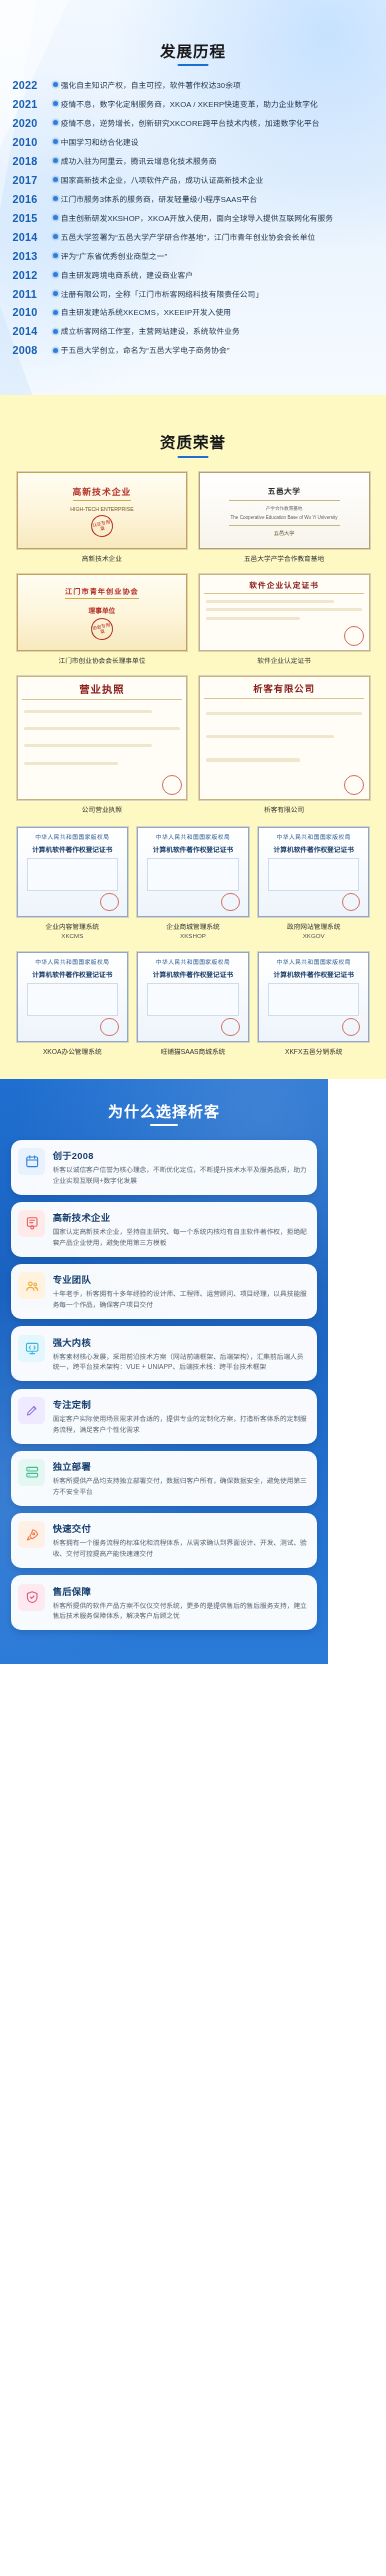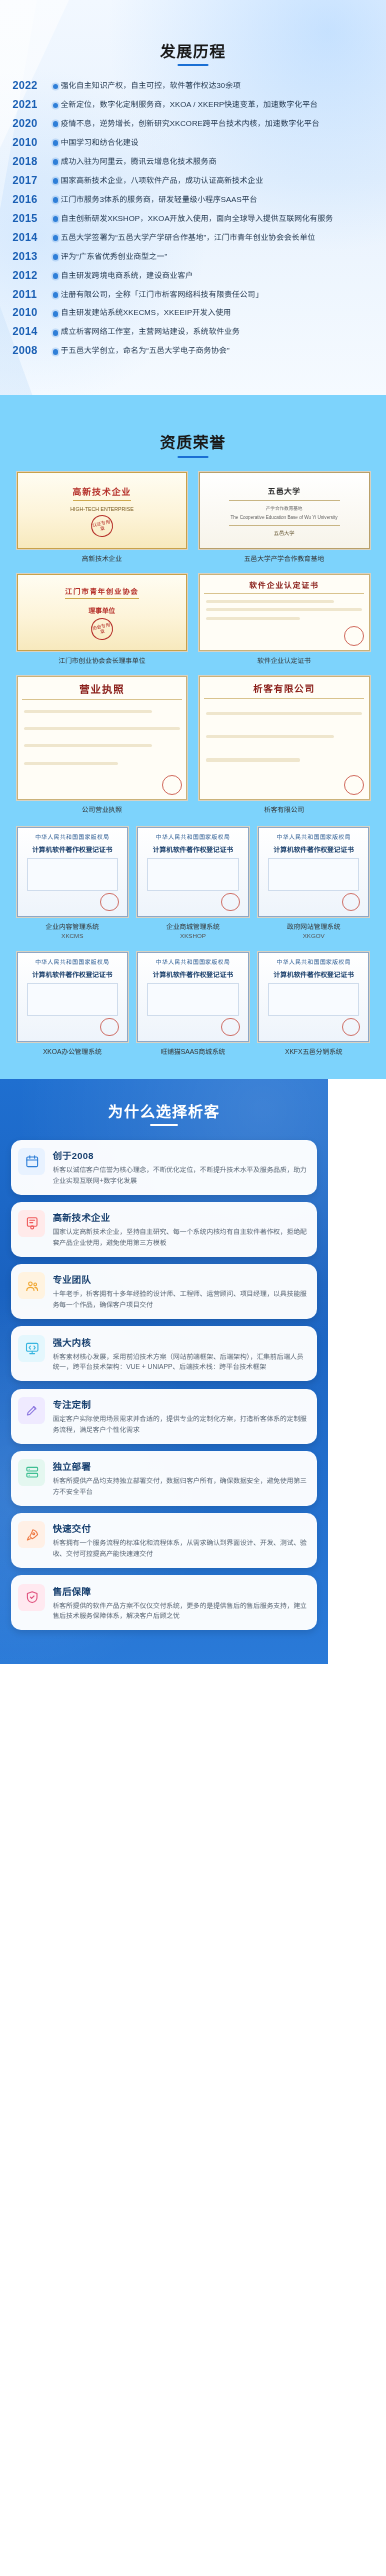--- a/index.html
+++ b/index.html
@@ -46,21 +46,21 @@
     position: absolute;
     left: 50%; transform: translateX(-50%);
     bottom: 0;
     width: 31px; height: 2.1px;
     background: #1a6fd4;
     border-radius: 1px;
   }
   .timeline { position: relative; z-index: 3; padding: 0 12.4px; }
   .tl-row {
     display: flex;
-    align-items: center;
+    align-items: flex-start;
     margin-bottom: 7.2px;
   }
   .tl-year {
     flex: 0 0 38px;
     font-size: 10.8px;
     font-weight: bold;
     color: #1a5fb4;
     line-height: 11.3px;
     padding-top: 0.5px;
     text-align: left;
@@ -83,21 +83,21 @@
     font-size: 7.7px;
     line-height: 11.3px;
     color: #23384f;
     letter-spacing: 0.1px;
     padding-top: 0.5px;
   }
 
   
   .honor-sec {
     width: 386px;
-    background: #7dd3fc;
+    background: #fef9c3;
     padding: 17.5px 0 23px;
   }
   .honor-grid {
     display: grid;
     grid-template-columns: repeat(2, 1fr);
     gap: 12.4px 9.3px;
     padding: 0 15.5px;
   }
   .honor-grid.three {
     grid-template-columns: repeat(3, 1fr);
@@ -253,21 +253,21 @@
         <div class="tl-dot">
             <i></i>
           </div>
         <div class="tl-text">强化自主知识产权，自主可控，软件著作权达30余项</div>
       </div>
       <div class="tl-row">
         <div class="tl-year">2021</div>
         <div class="tl-dot">
             <i></i>
           </div>
-        <div class="tl-text">全新定位，数字化定制服务商，XKOA / XKERP快速变革，加速数字化平台</div>
+        <div class="tl-text">疫情不息，数字化定制服务商，XKOA / XKERP快速变革，助力企业数字化</div>
       </div>
       <div class="tl-row">
         <div class="tl-year">2020</div>
         <div class="tl-dot">
             <i></i>
           </div>
         <div class="tl-text">疫情不息，逆势增长，创新研究XKCORE跨平台技术内核，加速数字化平台</div>
       </div>
       <div class="tl-row">
         <div class="tl-year">2010</div>

